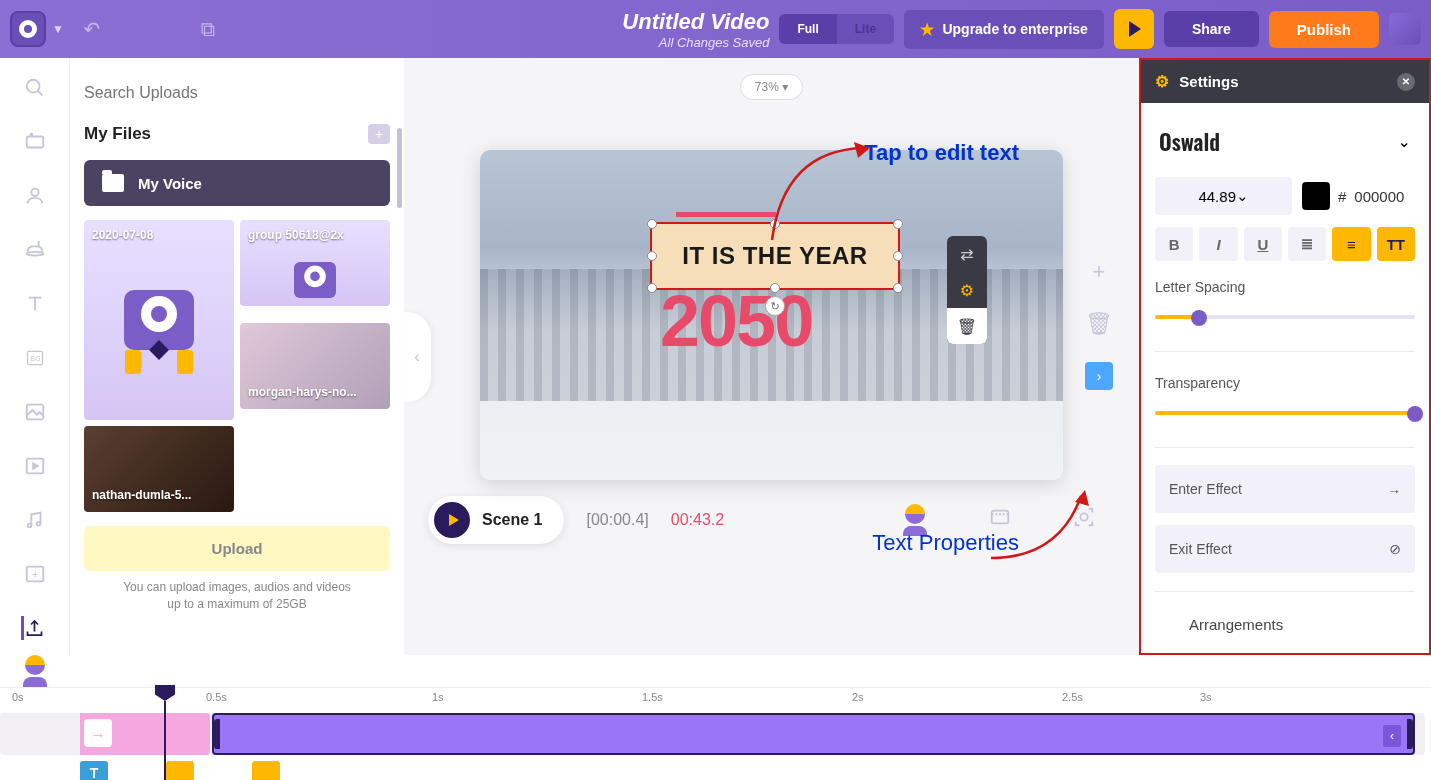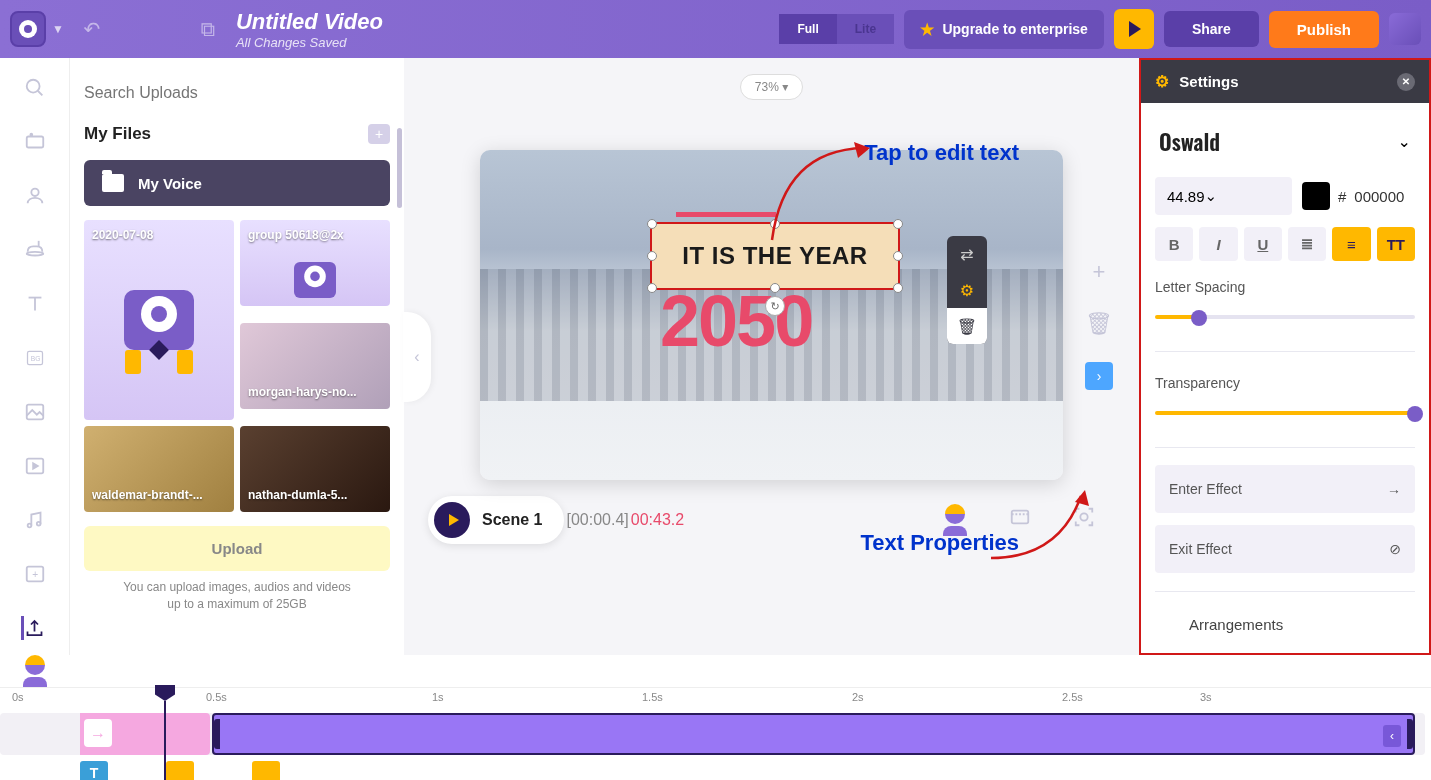--- a/index.html
+++ b/index.html
@@ -6,24 +6,24 @@
 body { background: #fff; width: 1431px; height: 780px; overflow: hidden; position: relative; }
 
 
 .header { height: 58px; background: linear-gradient(90deg, #8b6fd4 0%, #7a5dc7 100%); display: flex; align-items: center; padding: 0 10px; gap: 10px; }
 .logo-area { display: flex; align-items: center; gap: 6px; }
 .logo { width: 36px; height: 36px; background: #6a4fb8; border-radius: 8px; border: 2px solid #5a3fa8; position: relative; display: flex; align-items: center; justify-content: center; }
 .logo-eye { width: 18px; height: 18px; background: white; border-radius: 50%; position: relative; }
 .logo-eye::after { content: ''; position: absolute; width: 8px; height: 8px; background: #6a4fb8; border-radius: 50%; top: 5px; left: 5px; }
 .chevron-down { color: rgba(255,255,255,0.7); font-size: 12px; }
 .header-icon { color: rgba(255,255,255,0.5); font-size: 20px; width: 36px; text-align: center; cursor: pointer; }
-.title-area { flex: 1; text-align: left; color: white; }
+.title-area { flex: 1; text-align: right; color: white; }
 .title { font-size: 22px; font-weight: 700; font-style: italic; }
 .subtitle { font-size: 13px; font-style: italic; color: rgba(255,255,255,0.8); }
-.toggle-group { display: flex; background: #6a4fb8; border-radius: 0; overflow: hidden; justify-content: space-between; }
+.toggle-group { display: flex; background: #6a4fb8; border-radius: 6px; overflow: hidden; justify-content: space-between; }
 .toggle-btn { padding: 8px 18px; font-size: 12px; font-weight: 600; color: #4a3590; cursor: pointer; }
 .toggle-btn.active { background: #5a3fa8; color: white; }
 .upgrade-btn { background: #6a4fb8; color: white; padding: 10px 16px; border-radius: 6px; font-size: 14px; font-weight: 600; display: flex; align-items: center; gap: 8px; cursor: pointer; }
 .star { color: #ffb800; font-size: 16px; }
 .play-btn { width: 40px; height: 40px; background: #ffb800; border-radius: 6px; display: flex; align-items: center; justify-content: center; cursor: pointer; }
 .play-icon { width: 0; height: 0; border-left: 12px solid #2a1b5c; border-top: 8px solid transparent; border-bottom: 8px solid transparent; margin-left: 3px; }
 .share-btn { background: #5a3fa8; color: white; padding: 10px 28px; border-radius: 6px; font-size: 14px; font-weight: 600; cursor: pointer; }
 .publish-btn { background: #ff7a1a; color: white; padding: 10px 28px; border-radius: 6px; font-size: 15px; font-weight: 600; cursor: pointer; }
 .avatar { width: 32px; height: 32px; border-radius: 6px; background: linear-gradient(135deg, #8a6bd8, #6a4fb8); }
 
@@ -56,21 +56,21 @@
 .photo-bg4 { background: linear-gradient(135deg, #5a4030, #2a1810); }
 .upload-btn { background: #fef9c3; color: #888; padding: 14px; border-radius: 6px; text-align: center; font-size: 15px; font-weight: 600; margin: 14px 0 8px; cursor: pointer; }
 .upload-note { text-align: center; font-size: 12px; color: #888; line-height: 1.4; }
 .panel-scrollbar { position:absolute; right:2px; top:70px; width:5px; height:80px; background:#c5c0d8; border-radius:3px;}
 
 
 .canvas-area { flex: 1; background: #f5f5f8; position: relative; display: flex; flex-direction: column; }
 .collapse-handle { position: absolute; left: -1px; top: 50%; transform: translateY(-50%); width: 28px; height: 90px; background: #fff; border-radius: 0 24px 24px 0; display: flex; align-items: center; justify-content: center; color: #c5c5d8; cursor: pointer; box-shadow: 2px 0 6px rgba(0,0,0,0.05); z-index:5;}
 .zoom-chip { align-self: center; margin-top: 16px; padding: 5px 14px; border: 1px solid #ddd; border-radius: 14px; font-size: 12px; color: #888; background: #fff; cursor: pointer; }
 .annotation1 { position: absolute; top: 82px; right: 120px; color: #0033cc; font-size: 22px; font-weight: 800; z-index: 20; }
-.annotation2 { position: absolute; top: 472px; right: 120px; color: #0033cc; font-size: 22px; font-weight: 700; z-index: 20; margin-left: 8px; }
+.annotation2 { position: absolute; top: 472px; right: 120px; color: #0033cc; font-size: 22px; font-weight: 400; z-index: 20; margin-left: 8px; }
 .arrow1 { position: absolute; top: 82px; left: 360px; z-index: 20;}
 .arrow2 { position: absolute; top: 430px; right: 50px; z-index: 20;}
 
 .canvas-frame { width: 583px; height: 330px; margin: 50px auto 0; background: linear-gradient(180deg,#b8c5d5 0%, #a8b5c8 30%, #e8ecf0 55%, #f0f2f5 100%); border-radius: 10px; position: relative; overflow: visible; box-shadow: 0 4px 20px rgba(0,0,0,0.15); }
 .city-silhouette { position:absolute; bottom:24%; left:0; right:0; height:40%; background: linear-gradient(0deg, transparent, transparent), repeating-linear-gradient(90deg, rgba(80,90,110,0.6) 0 8px, rgba(100,110,130,0.4) 8px 18px); opacity:0.6;}
 .textbox { position: absolute; top: 72px; left: 170px; width: 250px; height: 68px; border: 2px solid #d01818; background: #f5deb8; display: flex; align-items: center; justify-content: center; }
 .textbox-text { font-size: 24px; font-weight: 800; letter-spacing: 0.5px; color: #1a1a1a; }
 .year-text { position: absolute; top: 130px; left: 180px; font-size: 72px; font-weight: 800; color: #e84a6a; letter-spacing: -2px;}
 .handle { position: absolute; width: 10px; height: 10px; background: white; border: 1px solid #888; border-radius: 50%; }
 .h-tl { top: -5px; left: -5px; } .h-tr { top: -5px; right: -5px; } .h-bl { bottom: -5px; left: -5px; } .h-br { bottom: -5px; right: -5px; }
@@ -80,21 +80,21 @@
 
 .context-toolbar { position: absolute; top: 178px; right: 152px; width: 40px; background: #3a3a44; border-radius: 6px; display: flex; flex-direction: column; z-index:15;}
 .ctx-btn { width: 40px; height: 36px; display: flex; align-items: center; justify-content: center; color: #ccc; cursor: pointer; font-size:16px;}
 .ctx-btn.gear { color: #ffb800; }
 .ctx-btn.trash { background: white; color: #3a3a44; border-radius: 0 0 6px 6px;}
 
 .side-actions { position: absolute; right: 26px; top: 200px; display: flex; flex-direction: column; gap: 24px; }
 .side-act { width: 28px; height: 28px; color: #c5c5d8; cursor: pointer; font-size: 22px; display:flex; align-items:center; justify-content:center;}
 .side-act.blue { background: #4da6ff; color: white; border-radius: 4px; font-size:14px;}
 
-.timeline-toolbar { height: 80px; display: flex; align-items: center; padding: 0 24px; gap: 2px; }
+.timeline-toolbar { height: 80px; display: flex; align-items: center; padding: 0 24px; gap: 22px; }
 .scene-chip { background: white; border-radius: 26px; padding: 6px 22px 6px 6px; display: flex; align-items: center; gap: 12px; box-shadow: 0 2px 8px rgba(0,0,0,0.1); }
 .scene-play { width: 36px; height: 36px; background: #2a1b5c; border-radius: 50%; display: flex; align-items: center; justify-content: center; }
 .scene-play-icon { width:0; height:0; border-left: 10px solid #ffb800; border-top: 6px solid transparent; border-bottom: 6px solid transparent; margin-left:3px;}
 .scene-label { font-size: 16px; font-weight: 700; color: #222; }
 .time-current { color: #888; font-size: 16px; }
 .time-total { color: #e84a6a; font-size: 16px; }
 .tb-spacer { flex: 1; }
 .tb-icon { color: #c5c5d8; font-size: 22px; cursor: pointer; padding: 0 20px;}
 .user-icon { display:flex; flex-direction:column; align-items:center;}
 .user-head { width:20px; height:20px; border-radius:50%; background: linear-gradient(180deg, #ffb800 50%, #8a6bd8 50%);}
@@ -102,21 +102,21 @@
 
 
 .settings-panel { width: 292px; background: #fff; border: 2px solid #d01818; display: flex; flex-direction: column; }
 .settings-header { background: #3a3a44; color: white; padding: 12px 14px; display: flex; align-items: center; gap: 10px; font-size: 15px; font-weight: 600; }
 .settings-gear { color: #ffb800; font-size: 16px; }
 .settings-close { margin-left: auto; width: 18px; height: 18px; background: #6a6a74; border-radius: 50%; display: flex; align-items: center; justify-content: center; font-size: 10px; cursor: pointer; }
 .settings-body { padding: 14px; display: flex; flex-direction: column; gap: 12px; overflow: hidden;}
 .font-select { display: flex; align-items: center; justify-content: space-between; padding: 8px 4px; cursor: pointer; }
 .font-name { font-size: 22px; font-weight: 600; color: #222; font-family: 'Oswald', sans-serif;}
 .row { display: flex; gap: 10px; }
-.size-select { flex: 1; background: #f2f0f8; border-radius: 4px; padding: 10px 12px; display: flex; align-items: center; justify-content: flex-start; font-size: 15px; cursor: pointer; }
+.size-select { flex: 1; background: #f2f0f8; border-radius: 4px; padding: 10px 12px; display: flex; align-items: center; justify-content: center; font-size: 15px; cursor: pointer; }
 .color-box { flex: 1; display: flex; align-items: center; gap: 8px; }
 .swatch { width: 28px; height: 28px; background: #000; border-radius: 4px; }
 .hex { font-size: 15px; color: #333; }
 .format-row { display: flex; gap: 6px; }
 .fmt-btn { flex: 1; background: #f2f0f8; border-radius: 4px; height: 34px; display: flex; align-items: center; justify-content: center; font-size: 15px; font-weight: 700; color: #666; cursor: pointer; }
 .fmt-btn.italic { font-style: italic; }
 .fmt-btn.underline { text-decoration: underline; }
 .fmt-btn.active { background: #ffb800; color: #2a1b5c; }
 .section-label { font-size: 14px; color: #555; margin-top: 6px; }
 .slider { height: 6px; background: #ffb800; border-radius: 3px; position: relative; margin: 8px 0 14px; }
@@ -293,23 +293,20 @@
         <div class="mini-robot" style="transform:scale(0.6); margin:auto;">
             <div class="robot-body">
               <div class="robot-eye"></div>
             </div>
           </div>
         <div class="thumb-label">group 50618@2x</div>
       </div>
       <div class="thumb photo-bg2">
           <div class="thumb-label bottom">morgan-harys-no...</div>
         </div>
-      <div class="thumb photo-bg3">
-          <div class="thumb-label bottom">waldemar-brandt-...</div>
-        </div>
       <div class="thumb photo-bg4">
           <div class="thumb-label bottom">nathan-dumla-5...</div>
         </div>
     </div>
     <div class="upload-btn">Upload</div>
     <div class="upload-note">
       <div>You can upload images, audios and videos</div>
       <div>up to a maximum of 25GB</div>
     </div>
     <div class="panel-scrollbar"></div>

